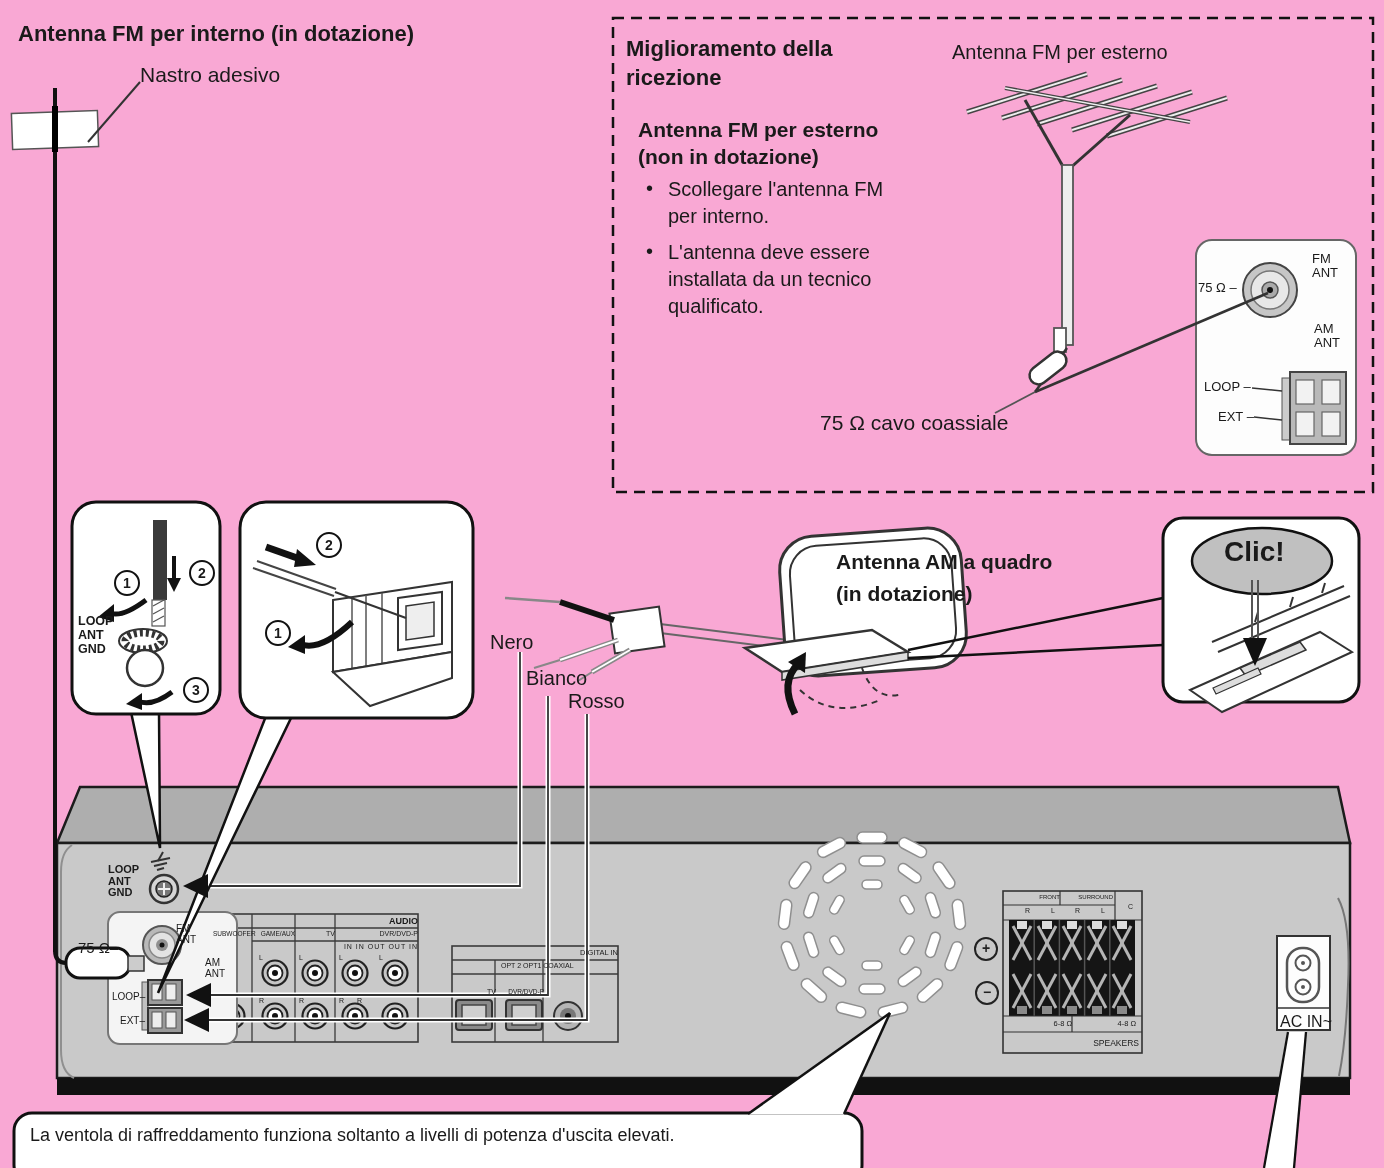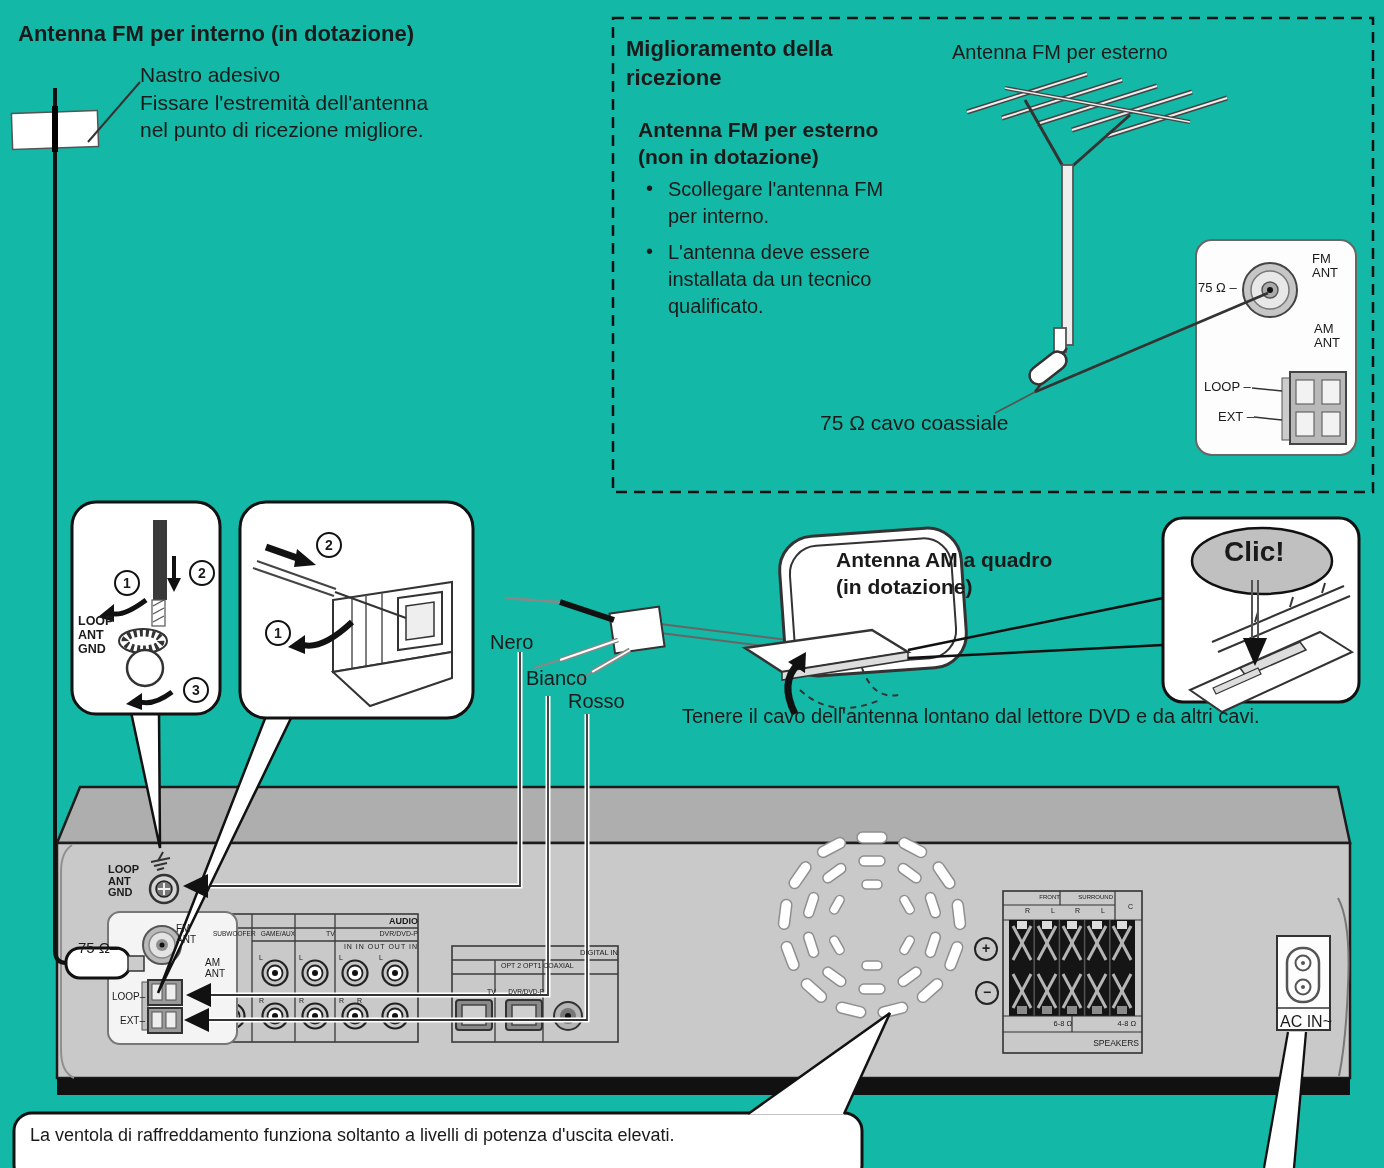--- a/index.html
+++ b/index.html
@@ -1,16 +1,16 @@
 <!DOCTYPE html>
 <html><head>
 <meta charset="utf-8">
 <style>
   html,body{margin:0;padding:0;background:#fff;}
-  #canvas{position:relative;width:1384px;height:1168px;background:#14b8a6;overflow:hidden;
+  #canvas{position:relative;width:1384px;height:1168px;background:#f9a8d4;overflow:hidden;
           font-family:"Liberation Sans",sans-serif;color:#1a1a1a;}
   svg.art{position:absolute;left:0;top:0;}
   .t{position:absolute;white-space:pre-line;color:#1a1a1a;line-height:1.28;}
   .b{font-weight:bold;}
   .c{text-align:right;}
   .nw{white-space:nowrap;}
   .step{position:absolute;width:22px;height:22px;border:2px solid #111;border-radius:50%;
         background:#fff;text-align:center;line-height:22px;font-size:14px;font-weight:bold;}
   .pol{position:absolute;width:20px;height:20px;border:2px solid #222;border-radius:50%;
        text-align:center;line-height:19px;font-size:14px;font-weight:bold;color:#222;background:transparent;}
@@ -386,22 +386,20 @@
   <g>
     <rect x="14" y="1113" width="848" height="70" rx="18" fill="#fff" stroke="#111" stroke-width="3"></rect>
     <polygon points="748,1114.5 890,1013 844,1114.5" fill="#fff"></polygon>
     <line x1="748" y1="1114" x2="890" y2="1013" stroke="#111" stroke-width="2.5"></line>
     <line x1="890" y1="1013" x2="844" y2="1114" stroke="#111" stroke-width="2.5"></line>
   </g>
 </svg>
 
 <div class="t b" style="left:18px;top:20px;font-size:22px">Antenna FM per interno (in dotazione)</div>
 <div class="t" style="left:140px;top:62px;font-size:21px">Nastro adesivo</div>
-<div class="t" style="left:140px;top:90px;font-size:21px">Fissare l'estremità dell'antenna
-nel punto di ricezione migliore.</div>
 
 <div class="t b" style="left:626px;top:34px;font-size:22px;line-height:29px">Miglioramento della
 ricezione</div>
 <div class="t" style="left:952px;top:40px;font-size:20px">Antenna FM per esterno</div>
 <div class="t b" style="left:638px;top:116px;font-size:21px;line-height:27px">Antenna FM per esterno
 (non in dotazione)</div>
 <div class="t" style="left:646px;top:176px;font-size:20px">•</div>
 <div class="t" style="left:668px;top:176px;font-size:20px;line-height:27px">Scollegare l'antenna FM
 per interno.</div>
 <div class="t" style="left:646px;top:239px;font-size:20px">•</div>
@@ -420,26 +418,25 @@
 
 <div class="t b" style="left:78px;top:614px;font-size:12.5px;line-height:14px">LOOP
 ANT
 GND</div>
 <div class="step" style="left:114px;top:570px">1</div>
 <div class="step" style="left:189px;top:560px">2</div>
 <div class="step" style="left:183px;top:677px">3</div>
 <div class="step" style="left:316px;top:532px">2</div>
 <div class="step" style="left:265px;top:620px">1</div>
 
-<div class="t b" style="left:836px;top:546px;font-size:21px;line-height:27px">Antenna AM a quadro
+<div class="t b" style="left:836px;top:546px;font-size:21px;line-height:32px">Antenna AM a quadro
 (in dotazione)</div>
 <div class="t" style="left:490px;top:630px;font-size:20px">Nero</div>
 <div class="t" style="left:526px;top:666px;font-size:20px">Bianco</div>
 <div class="t" style="left:568px;top:689px;font-size:20px">Rosso</div>
-<div class="t nw" style="left:682px;top:704px;font-size:20px">Tenere il cavo dell'antenna lontano dal lettore DVD e da altri cavi.</div>
 <div class="t b" style="left:1224px;top:534px;font-size:28px">Clic!</div>
 
 <div class="t b" style="left:108px;top:864px;font-size:11px;line-height:11.5px">LOOP
 ANT
 GND</div>
 <div class="t" style="left:176px;top:924px;font-size:10px;line-height:10.5px">FM
 ANT</div>
 <div class="t" style="left:78px;top:938px;font-size:15px">75 Ω–</div>
 <div class="t" style="left:205px;top:958px;font-size:10px;line-height:10.5px">AM
 ANT</div>

